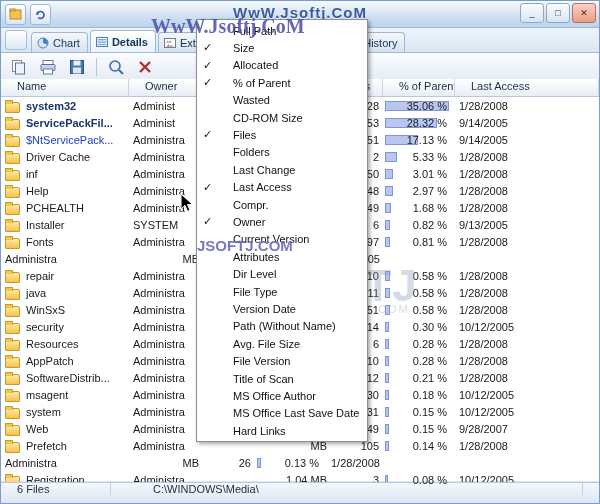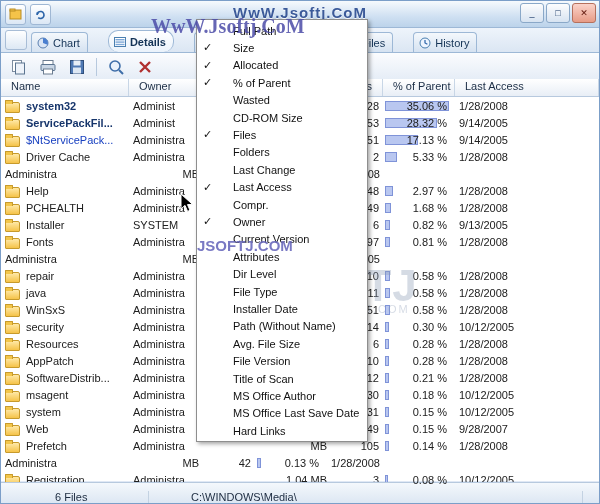--- a/index.html
+++ b/index.html
@@ -47,35 +47,35 @@
     font-weight:bold;font-size:15px;color:#3b5a9a;
     letter-spacing:1px;
     text-shadow:0 1px 0 #fff;
     pointer-events:none;
   }
   
   .tabstrip{
     height:24px;
     background:linear-gradient(#eef4fb,#dbe6f3);
     border-bottom:1px solid #9db8d6;
-    display:flex;align-items:flex-end;padding-left:30px;gap:20px;
+    display:flex;align-items:flex-end;padding-left:30px;gap:2px;
     position:relative;
   }
   .tab{
     height:19px;
     padding:0 7px 0 5px;
     display:flex;align-items:center;gap:4px;
     border:1px solid #9db8d6;border-bottom:none;
     border-radius:4px 4px 0 0;
     background:linear-gradient(#f4f8fc,#d5e2f1);
     color:#143356;font-size:11px;white-space:nowrap;
   }
   .tab.active{
     background:linear-gradient(#ffffff,#eaf2fb);
-    height:21px;font-weight:bold;border-radius:10px;
+    height:21px;font-weight:bold;
   }
   .tab .ti{width:12px;height:12px;display:inline-block;}
   .expander{
     position:absolute;left:4px;bottom:2px;width:20px;height:18px;
     border:1px solid #a8bdd6;border-radius:3px;
     background:linear-gradient(#fff,#dde8f4);
   }
   
   .toolbar{
     height:28px;
@@ -94,21 +94,21 @@
     background:#ffffff;
   }
   .lhead{
     display:flex;height:17px;
     background:linear-gradient(#ffffff,#e8eef6);
     border-bottom:1px solid #b7c9de;
     font-size:11px;color:#1b2d45;
   }
   .lhead div{
     border-right:1px solid #c8d6e6;
-    padding:1px 10px;box-sizing:border-box;overflow:hidden;white-space:nowrap;
+    padding:1px 16px;box-sizing:border-box;overflow:hidden;white-space:nowrap;
   }
   .c-name{width:128px;}
   .c-owner{width:80px;}
   .c-size{width:60px;text-align:right;}
   .c-alloc{width:62px;text-align:right;}
   .c-files{width:52px;text-align:right;}
   .c-pct{width:72px;text-align:right;}
   .c-last{width:auto;flex:1;}
   .row{
     display:flex;height:17px;align-items:center;font-size:11px;color:#202020;
@@ -174,21 +174,21 @@
     position:absolute;left:6px;top:2px;font-size:11px;color:#111;line-height:13px;
   }
   .cursor{
     position:absolute;left:179px;top:192px;z-index:60;pointer-events:none;
   }
   
   .status{
     position:absolute;left:0;right:0;bottom:0;height:20px;
     background:linear-gradient(#f4f8fc,#dde7f3);
     border-top:1px solid #b7c9de;
-    display:flex;align-items:flex-end;font-size:11px;color:#1c2b40;padding-left:38px;
+    display:flex;align-items:flex-start;font-size:11px;color:#1c2b40;
   }
   .st1{width:110px;padding-left:16px;box-sizing:border-box;border-right:1px solid #c3d2e2;}
   .st2{flex:1;padding-left:42px;border-right:1px solid #c3d2e2;}
   .st3{width:16px;}
 </style>
 </head>
 <body>
 
 <div class="app">
 
@@ -362,20 +362,24 @@
             <span class="">Driver Cache</span>
           </div>
           <div class="c-owner">Administra</div>
           <div class="c-size"></div>
           <div class="c-alloc">MB</div>
           <div class="c-files">2</div>
           <div class="c-pct pctcell"><span class="pctbar" style="width: 10px;"></span><span class="pcttxt">5.33 %</span></div>
           <div class="c-last">1/28/2008</div>
         </div>
         <div class="row">
+          <div class="c-name">
+            <span class="folder"></span>
+            <span class="">inf</span>
+          </div>
           <div class="c-owner">Administra</div>
           <div class="c-size"></div>
           <div class="c-alloc">MB</div>
           <div class="c-files">1,450</div>
           <div class="c-pct pctcell"><span class="pctbar" style="width: 6px;"></span><span class="pcttxt">3.01 %</span></div>
           <div class="c-last">1/28/2008</div>
         </div>
         <div class="row">
           <div class="c-name">
             <span class="folder"></span>
@@ -561,21 +565,21 @@
           <div class="c-size"></div>
           <div class="c-alloc">MB</div>
           <div class="c-files">105</div>
           <div class="c-pct pctcell"><span class="pctbar" style="width: 2px;"></span><span class="pcttxt">0.14 %</span></div>
           <div class="c-last">1/28/2008</div>
         </div>
         <div class="row">
           <div class="c-owner">Administra</div>
           <div class="c-size"></div>
           <div class="c-alloc">MB</div>
-          <div class="c-files">42</div>
+          <div class="c-files">26</div>
           <div class="c-pct pctcell"><span class="pctbar" style="width: 2px;"></span><span class="pcttxt">0.13 %</span></div>
           <div class="c-last">1/28/2008</div>
         </div>
         <div class="row">
           <div class="c-name">
             <span class="folder"></span>
             <span class="">Registration</span>
           </div>
           <div class="c-owner">Administra</div>
           <div class="c-size"></div>
@@ -654,21 +658,21 @@
         <div class="mi">
           <span class="chk"></span>
           <span>Dir Level</span>
         </div>
         <div class="mi">
           <span class="chk"></span>
           <span>File Type</span>
         </div>
         <div class="mi">
           <span class="chk"></span>
-          <span>Installer Date</span>
+          <span>Version Date</span>
         </div>
         <div class="mi">
           <span class="chk"></span>
           <span>Path (Without Name)</span>
         </div>
         <div class="mi">
           <span class="chk"></span>
           <span>Avg. File Size</span>
         </div>
         <div class="mi">

